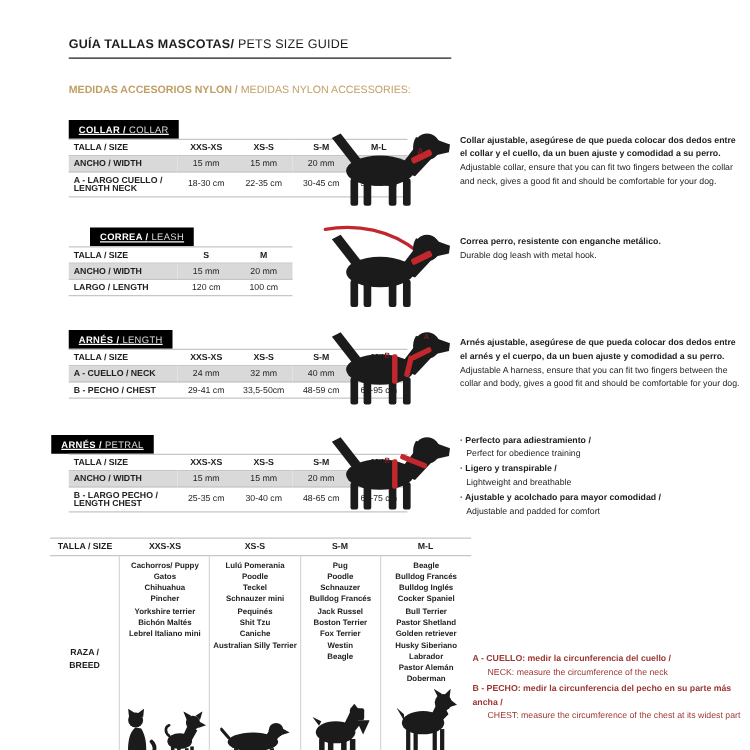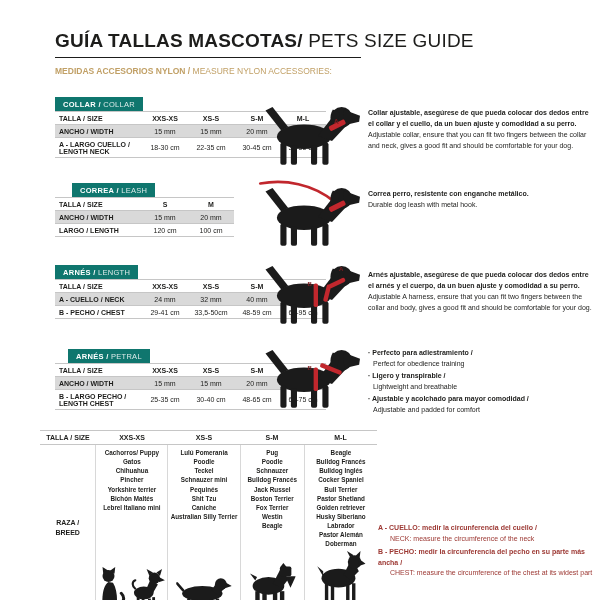--- a/index.html
+++ b/index.html
@@ -2,29 +2,29 @@
 <html><head>
 <meta charset="utf-8">
 <style>
   html,body{margin:0;padding:0;}
   body{width:600px;height:600px;background:#fff;position:relative;overflow:hidden;
        font-family:"Liberation Sans", sans-serif;color:#1d1d1b;}
   .abs{position:absolute;}
 
   
   .title{left:55px;top:30px;width:306px;border-bottom:1.6px solid #1d1d1b;padding-bottom:5px;
-         font-size:19px;letter-spacing:.2px;white-space:nowrap;}
+         font-size:10px;letter-spacing:.2px;white-space:nowrap;}
   .title .t-es{font-weight:bold;}
   .title .t-en{font-weight:normal;}
   .subtitle{left:55px;top:66px;font-size:8.5px;color:#c1a066;white-space:nowrap;}
   .subtitle .s-es{font-weight:bold;margin-top:25px;}
 
   
-  .badge{background:#0f766e;color:#fff;font-size:7.5px;font-weight:bold;
-         padding:3px 8px;display:inline-block;white-space:nowrap;letter-spacing:.3px;}
+  .badge{background:#000000;color:#fff;font-size:7.5px;font-weight:bold;
+         padding:3px 8px;display:inline-block;white-space:nowrap;letter-spacing:.3px;text-decoration:underline;}
   .badge .b-en{font-weight:normal;color:rgba(255,255,255,.85);}
 
   
   table.spec{border-collapse:collapse;border-top:1px solid #c6c6c6;border-bottom:1px solid #c6c6c6;}
   table.spec td{font-size:7px;padding:2.5px 3px;border-top:1px solid #c6c6c6;border-bottom:1px solid #c6c6c6;
                 text-align:center;vertical-align:middle;}
   table.spec td.lbl{text-align:left;font-weight:bold;width:80px;padding-left:4px;}
   table.spec td.val{width:40px;}
   table.spec tr.hdr td{font-weight:bold;}
   table.spec tr.shade td{background:#d9d9d9;}
@@ -140,21 +140,21 @@
       <polygon points="46,6 52,0 51,8"></polygon>
       <polygon points="8,24 1,18 8,30"></polygon>
     </g>
   </symbol>
 </svg>
 
 <div class="abs title">
   <span class="t-es">GUÍA TALLAS MASCOTAS/</span><span class="t-en"> PETS SIZE GUIDE</span>
 </div>
 <div class="abs subtitle">
-  <span class="s-es">MEDIDAS ACCESORIOS NYLON /</span><span class="s-en"> MEASURE NYLON ACCESSORIES:</span>
+  <span class="s-es">MEDIDAS ACCESORIOS NYLON /</span><span class="s-en"> MEDIDAS NYLON ACCESSORIES:</span>
 </div>
 
 <div class="abs" style="left:55px;top:93px">
   <span class="badge"><span>COLLAR /</span><span class="b-en"> COLLAR</span></span>
 </div>
 <table class="abs spec" style="left:55px;top:111px">
   <tbody>
       <tr class="hdr">
     <td class="lbl">TALLA / SIZE</td>
     <td class="val">XXS-XS</td>
@@ -254,21 +254,21 @@
   <rect x="76" y="30" width="5" height="20" rx="2" fill="#c1272d" transform="rotate(14 78 40)"></rect>
   <rect x="63" y="29" width="5" height="27" rx="2" fill="#c1272d"></rect>
   <text x="92" y="15" font-size="7" font-weight="bold" fill="#7a1d21">A</text>
   <text x="56" y="32" font-size="7" font-weight="bold" fill="#7a1d21">B</text>
 </svg>
 <div class="abs desc" style="left:368px;top:270px">
   <span class="d-es">Arnés ajustable, asegúrese de que pueda colocar dos dedos entre el arnés y el cuerpo, da un buen ajuste y comodidad a su perro.</span>
   <span class="d-en">Adjustable A harness, ensure that you can fit two fingers between the collar and body, gives a good fit and should be comfortable for your dog.</span>
 </div>
 
-<div class="abs" style="left:68px;top:345px">
+<div class="abs" style="left:41px;top:345px">
   <span class="badge"><span>ARNÉS /</span><span class="b-en"> PETRAL</span></span>
 </div>
 <table class="abs spec" style="left:55px;top:363px">
   <tbody>
       <tr class="hdr">
     <td class="lbl">TALLA / SIZE</td>
     <td class="val">XXS-XS</td>
     <td class="val">XS-S</td>
     <td class="val">S-M</td>
     <td class="val">M-L</td>

